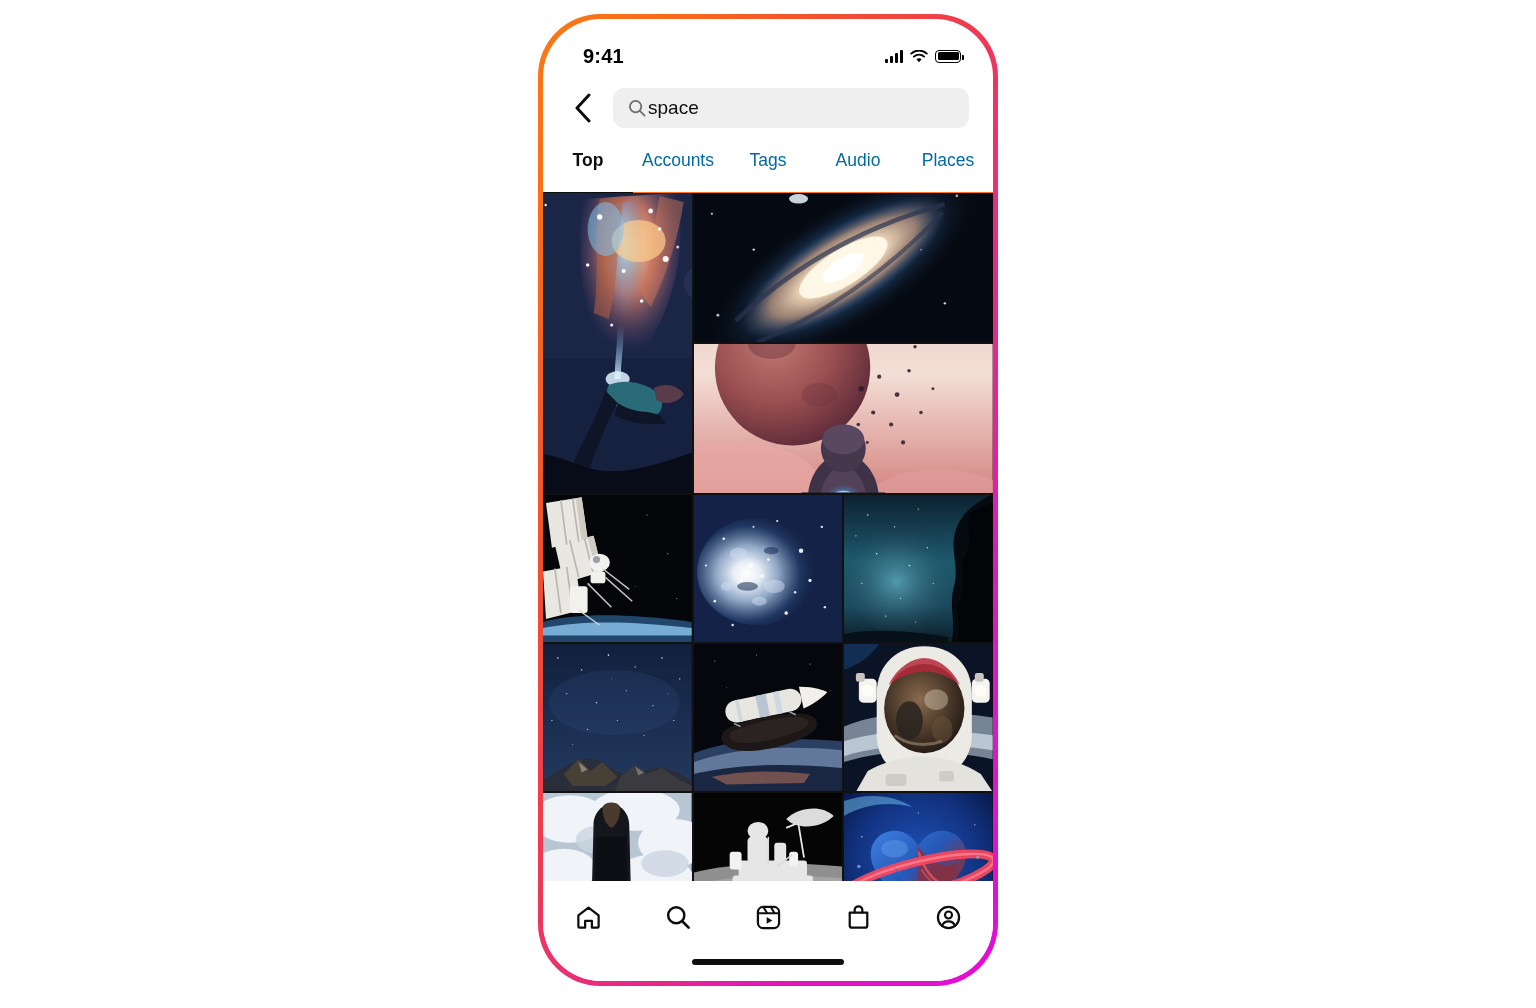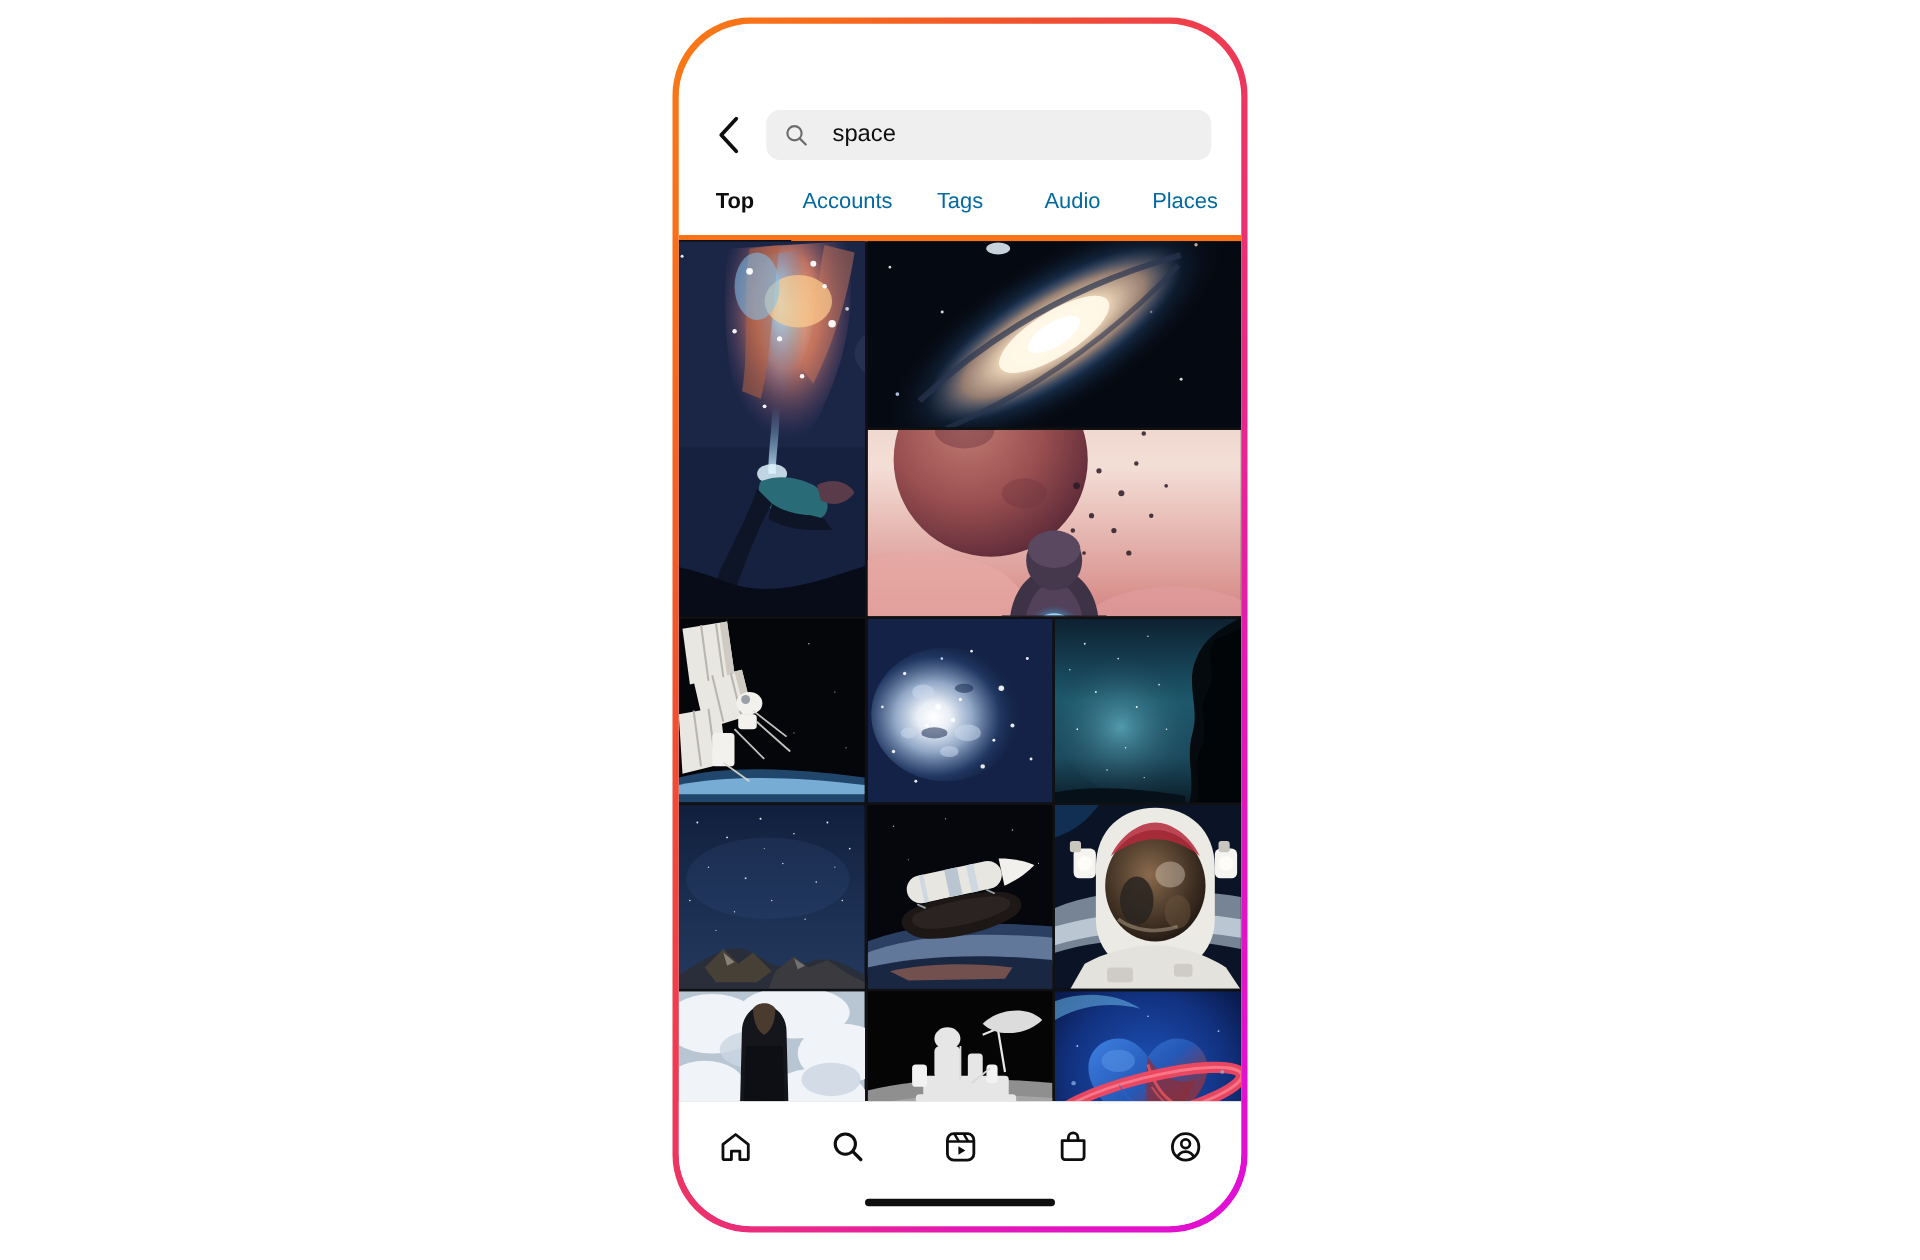--- a/index.html
+++ b/index.html
@@ -62,30 +62,30 @@
     display: flex; align-items: center; gap: 16px;
     padding: 0 24px 0 26px;
   }
   .back-btn {
     width: 28px; height: 34px; flex: 0 0 auto;
     display:flex; align-items:center; justify-content:center;
   }
   .search-box {
     flex: 1 1 auto; height: 40px;
     background: #efefef; border-radius: 11px;
-    display: flex; align-items: center; gap: 20px;
+    display: flex; align-items: center; gap: 2px;
     padding: 0 15px;
   }
   .search-value { font-size: 19px; color: #0e0e0e; }
 
   
   .tabs {
     position: absolute; top: 122px; left: 0; right: 0; height: 52px;
     display: flex; align-items: flex-start;
-    border-bottom: 5px solid #f97316;
+    border-bottom: 1px solid #f97316;
   }
   .tab {
     flex: 1 1 0; text-align: center;
     font-size: 17.5px; color: #0369a1;
     padding-top: 9px; position: relative; height: 52px;
   }
   .tab.active { color: #0e0e0e; font-weight: bold; }
   .tab.active::after {
     content:''; position:absolute; left: 0; right: 0; bottom: -1px;
     height: 2.5px; background: #0e0e0e;
@@ -134,20 +134,39 @@
     width: 152px; height: 6px; border-radius: 3px; background: #0e0e0e;
   }
 </style>
 </head>
 <body>
 
 <div class="stage">
   <div class="phone-frame">
     <div class="phone-screen">
 
+      <div class="status-bar">
+        <div class="status-time">9:41</div>
+        <div class="status-icons">
+          <span class="bars">
+              <i></i>
+              <i></i>
+              <i></i>
+              <i></i>
+            </span>
+          <svg width="18" height="13" viewBox="0 0 18 13">
+            <path d="M9 12.2 6.4 9.3a3.9 3.9 0 0 1 5.2 0L9 12.2Z" fill="#000"></path>
+            <path d="M3.9 6.6a7.6 7.6 0 0 1 10.2 0" stroke="#000" stroke-width="1.9" fill="none" stroke-linecap="round"></path>
+            <path d="M1.2 3.6a11.6 11.6 0 0 1 15.6 0" stroke="#000" stroke-width="1.9" fill="none" stroke-linecap="round"></path>
+          </svg>
+          <span class="battery">
+              <span></span>
+            </span>
+        </div>
+      </div>
 
       <div class="search-row">
         <div class="back-btn">
           <svg width="18" height="30" viewBox="0 0 18 30">
             <path d="M15 2 3 15l12 13" stroke="#0e0e0e" stroke-width="3" fill="none" stroke-linecap="round" stroke-linejoin="round"></path>
           </svg>
         </div>
         <div class="search-box">
           <svg width="18" height="18" viewBox="0 0 18 18">
             <circle cx="7.6" cy="7.6" r="5.7" stroke="#6b6b6b" stroke-width="1.7" fill="none"></circle>

